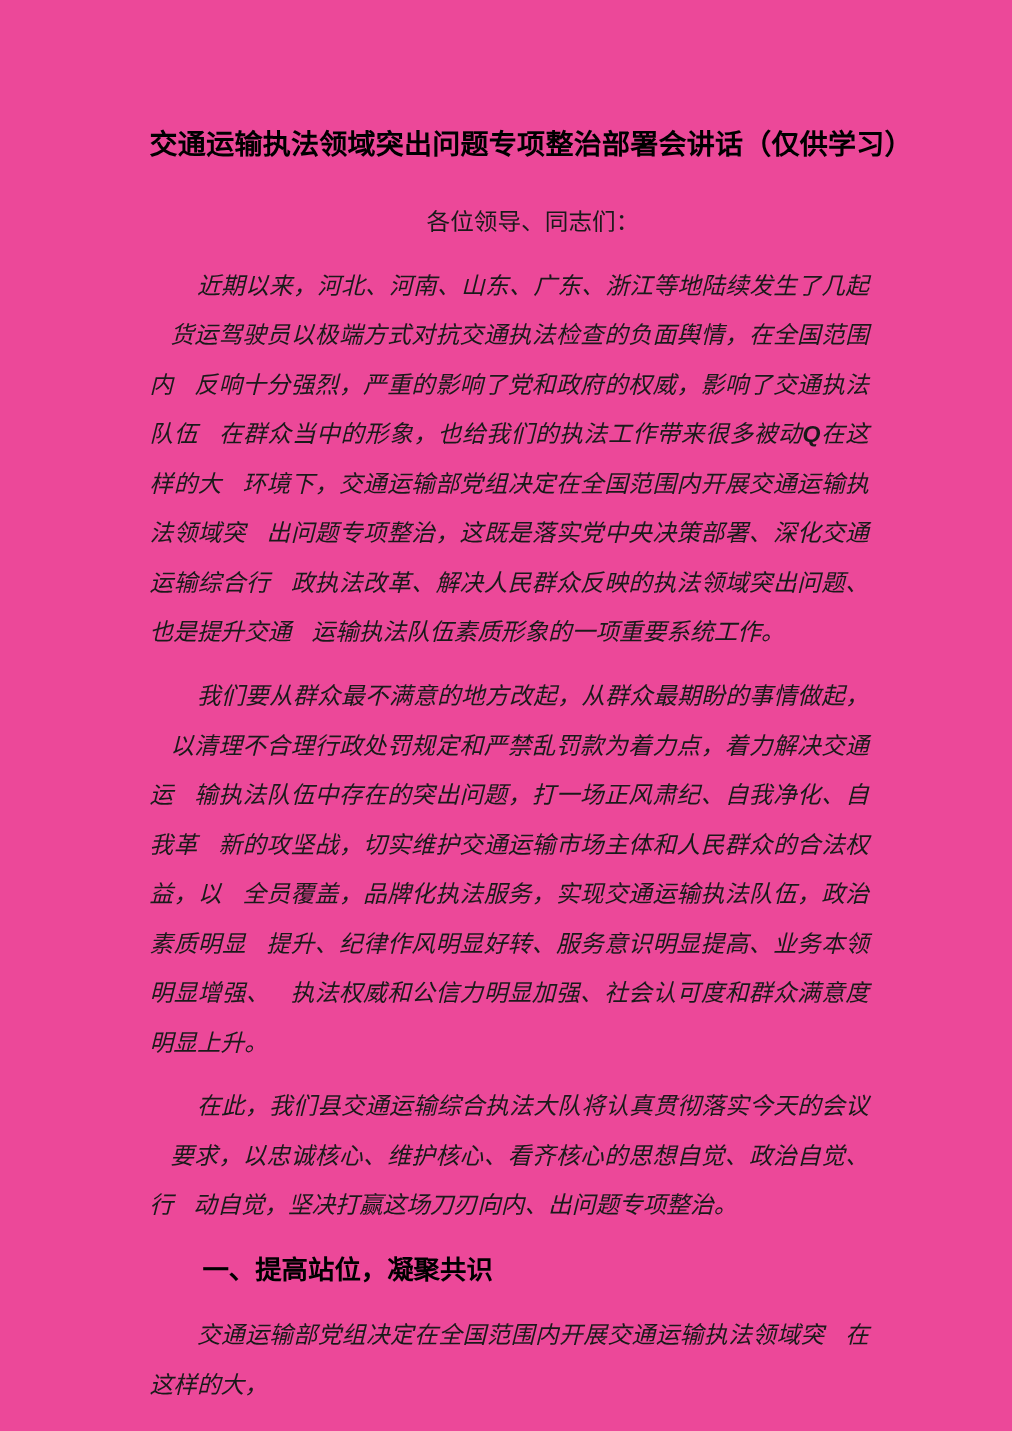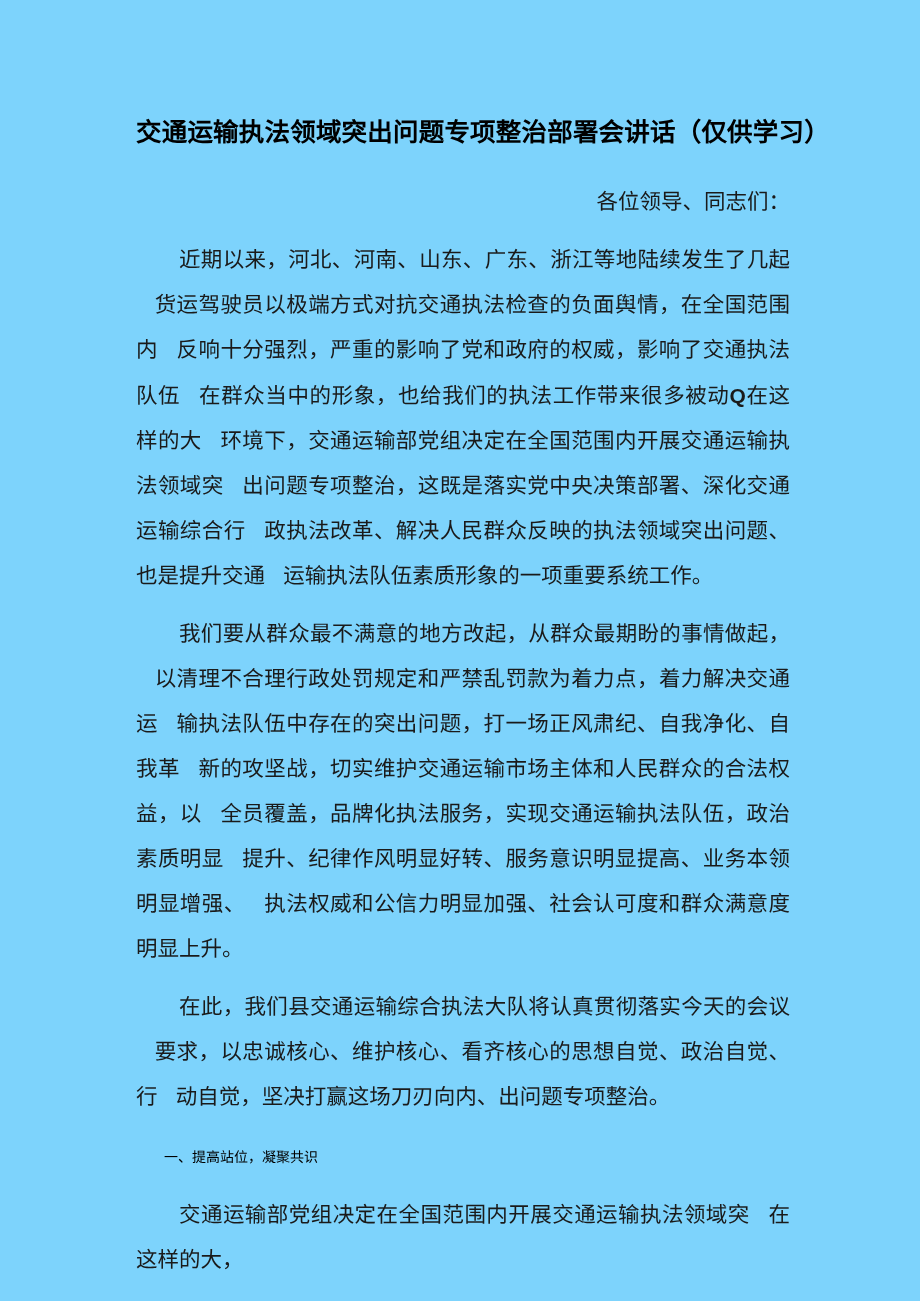--- a/index.html
+++ b/index.html
@@ -7,21 +7,21 @@
     margin: 0;
     padding: 0;
     background: #ffffff;
   }
 
   .page {
     position: relative;
     width: 920px;
     height: 1301px;
     margin: 0 auto;
-    background: #7dd3fc;
+    background: #ec4899;
     overflow: hidden;
     box-sizing: border-box;
   }
 
   .content {
     position: absolute;
     left: 136px;
     top: 0;
     width: 654px;
   }
@@ -45,33 +45,34 @@
     line-height: 45px;
     color: #1a1a1a;
     text-align: justify;
     text-justify: inter-character;
     text-indent: 2em;
     margin: 0;
   }
 
   
   p.salutation {
-    text-align: right;
+    text-align: center;
     margin-top: 31px;
   }
 
   p.para-gap {
     margin-top: 13px;
+    font-style: italic;
   }
 
   
   h2.section-heading {
     font-family: "Liberation Serif", "DejaVu Serif", serif;
-    font-weight: normal;
-    font-size: 14px;
+    font-weight: bold;
+    font-size: 24px;
     line-height: 45px;
     color: #000000;
     text-indent: 2em;
     margin: 0;
     margin-top: 15px;
   }
 
   
   .ocr-glyph {
     font-family: "Liberation Sans", "DejaVu Sans", sans-serif;

